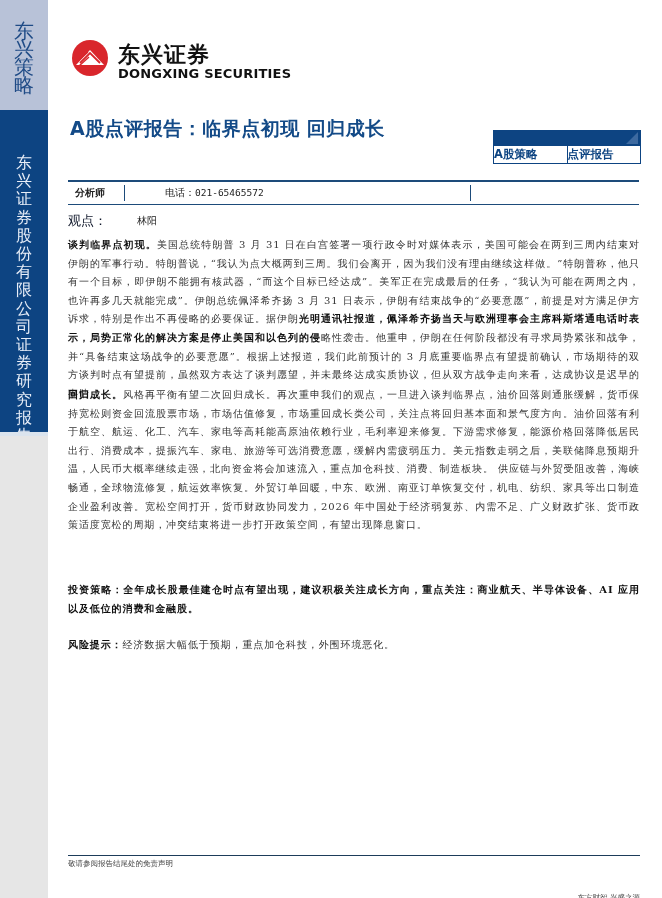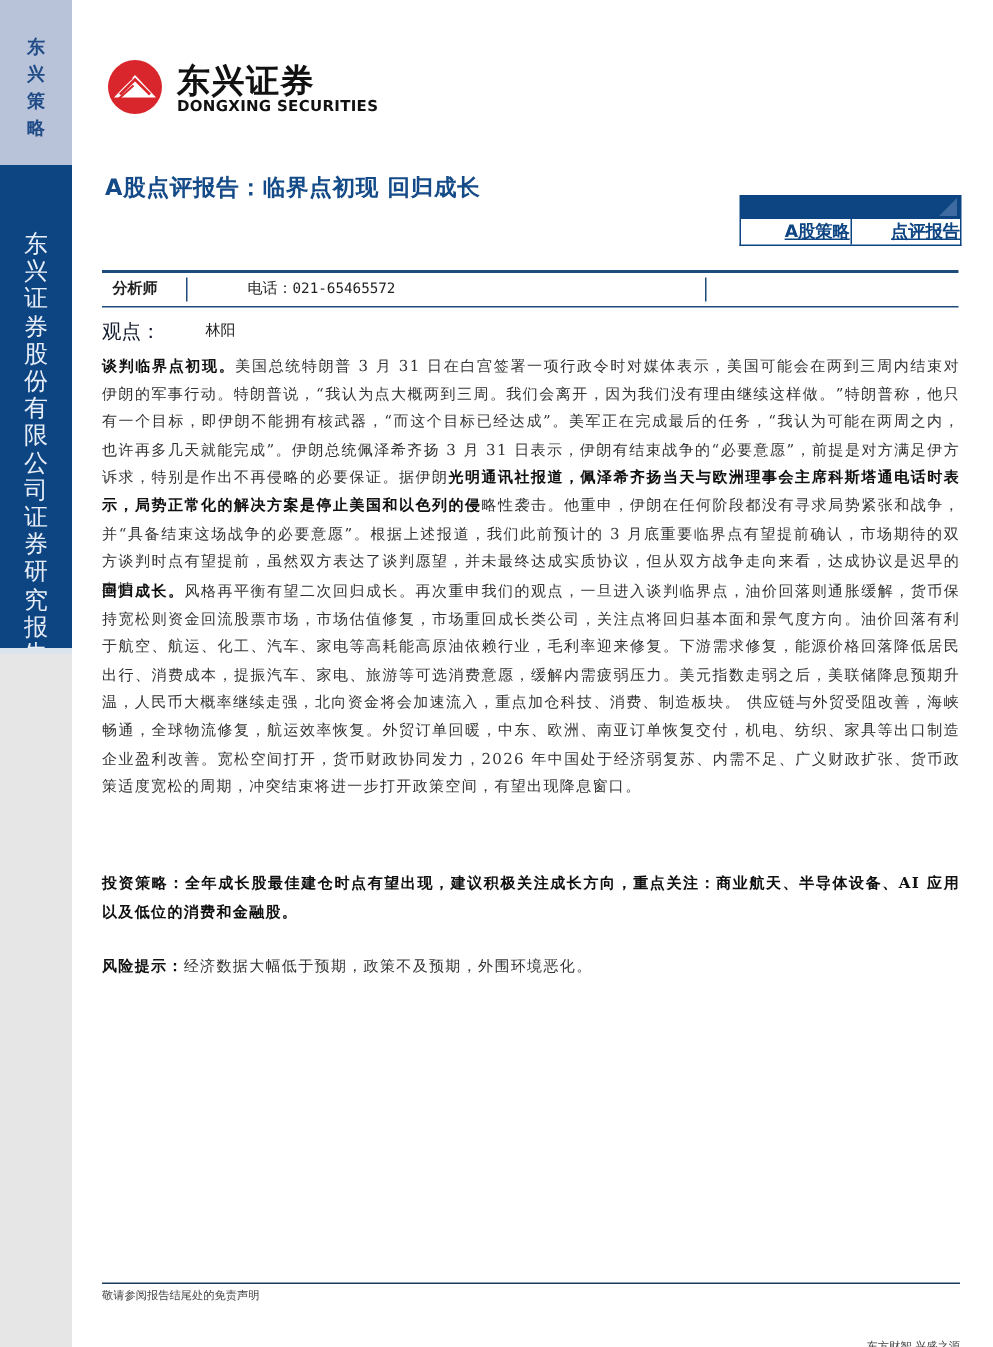--- a/index.html
+++ b/index.html
@@ -9,21 +9,21 @@
     font-family: "DejaVu Sans", "Liberation Sans", sans-serif;
     color: #222;
   }
   
   .side-top {
     position: absolute; left: 0; top: 0; width: 48px; height: 110px;
     background: #b8c2d8;
   }
   .side-top .vtext {
     position: absolute; left: 14px; top: 22px; width: 20px;
-    font-size: 12px; line-height: 18px; color: #1f4b86; text-align: center; font-weight: bold;
+    font-size: 20px; line-height: 18px; color: #1f4b86; text-align: center;
   }
   .side-mid {
     position: absolute; left: 0; top: 110px; width: 48px; height: 322px;
     background: #0d4482;
   }
   .side-mid .vtext {
     position: absolute; left: 13px; top: 44px; width: 22px;
     font-size: 16px; line-height: 18.2px; color: #e8eef8; text-align: center;
   }
   .side-bot {
@@ -35,27 +35,27 @@
   }
 
   
   .logo { position: absolute; left: 70px; top: 38px; width: 170px; height: 40px; }
   .logo-mark { position: absolute; left: 0; top: 0; }
   .logo-cn {
     position: absolute; left: 48px; top: 4px; font-size: 22px; font-weight: bold;
     color: #111; letter-spacing: 1px; line-height: 26px;
   }
   .logo-en {
-    position: absolute; left: 48px; top: 28px; font-size: 10px; font-weight: bold;
+    position: absolute; left: 48px; top: 28px; font-size: 13px; font-weight: bold;
     color: #111; letter-spacing: 0.2px; white-space: nowrap;
   }
 
   
   .title {
-    position: absolute; left: 70px; top: 116px; font-size: 15px; font-weight: bold;
+    position: absolute; left: 70px; top: 116px; font-size: 19px; font-weight: bold;
     color: #134a87; letter-spacing: 0.5px; white-space: nowrap;
   }
 
   
   .meta-box { position: absolute; left: 493px; top: 112px; width: 148px; height: 52px; }
   .meta-date {
     position: absolute; left: 0; top: 0; width: 148px; height: 18px;
     border-top: 1.5px solid #0d4482; box-sizing: border-box;
     font-size: 11.5px; text-align: right; color: #222; line-height: 17px; padding-right: 2px;
   }
@@ -68,23 +68,22 @@
   }
   .meta-band .tri2 {
     position: absolute; right: 3px; top: 2px; width: 0; height: 0;
     border-left: 12px solid transparent; border-bottom: 12px solid #3d6aa0;
   }
   .meta-tags {
     position: absolute; left: 0; top: 34px; width: 148px; height: 18px;
     border: 1px solid #0d4482; border-top: none; box-sizing: border-box; display: flex;
   }
   .meta-tags .tag {
-    flex: 1; text-align: right; font-size: 11.5px; font-weight: bold; color: #0d4482;
+    flex: 1; text-align: left; font-size: 11.5px; font-weight: bold; color: #0d4482;
     line-height: 17px;
-    text-decoration: underline;
   }
   .meta-tags .tag + .tag { border-left: 1px solid #0d4482; }
 
   
   .analyst {
     position: absolute; left: 68px; top: 180px; width: 571px; height: 22px;
     border-top: 2px solid #1d4b7a; border-bottom: 1px solid #1d4b7a;
     font-size: 10px; line-height: 22px; color: #222;
   }
   .analyst .cell { position: absolute; top: 0; white-space: nowrap; }
@@ -172,17 +171,17 @@
 </div>
 
 <div class="section-head">观点：</div>
 
 <div class="para p1"><b>谈判临界点初现。</b><span>美国总统特朗普 3 月 31 日在白宫签署一项行政令时对媒体表示，美国可能会在两到三周内结束对伊朗的军事行动。特朗普说，“我认为点大概两到三周。我们会离开，因为我们没有理由继续这样做。”特朗普称，他只有一个目标，即伊朗不能拥有核武器，“而这个目标已经达成”。美军正在完成最后的任务，“我认为可能在两周之内，也许再多几天就能完成”。伊朗总统佩泽希齐扬 3 月 31 日表示，伊朗有结束战争的“必要意愿”，前提是对方满足伊方诉求，特别是作出不再侵略的必要保证。据伊朗</span><b>光明通讯社报道，佩泽希齐扬当天与欧洲理事会主席科斯塔通电话时表示，局势正常化的解决方案是停止美国和以色列的侵</b><span>略性袭击。他重申，伊朗在任何阶段都没有寻求局势紧张和战争，并“具备结束这场战争的必要意愿”。根据上述报道，我们此前预计的 3 月底重要临界点有望提前确认，市场期待的双方谈判时点有望提前，虽然双方表达了谈判愿望，并未最终达成实质协议，但从双方战争走向来看，达成协议是迟早的事情。</span></div>
 
 <div class="para p2"><b>回归成长。</b><span>风格再平衡有望二次回归成长。再次重申我们的观点，一旦进入谈判临界点，油价回落则通胀缓解，货币保持宽松则资金回流股票市场，市场估值修复，市场重回成长类公司，关注点将回归基本面和景气度方向。油价回落有利于航空、航运、化工、汽车、家电等高耗能高原油依赖行业，毛利率迎来修复。下游需求修复，能源价格回落降低居民出行、消费成本，提振汽车、家电、旅游等可选消费意愿，缓解内需疲弱压力。美元指数走弱之后，美联储降息预期升温，人民币大概率继续走强，北向资金将会加速流入，重点加仓科技、消费、制造板块。 供应链与外贸受阻改善，海峡畅通，全球物流修复，航运效率恢复。外贸订单回暖，中东、欧洲、南亚订单恢复交付，机电、纺织、家具等出口制造企业盈利改善。宽松空间打开，货币财政协同发力，2026 年中国处于经济弱复苏、内需不足、广义财政扩张、货币政策适度宽松的周期，冲突结束将进一步打开政策空间，有望出现降息窗口。</span></div>
 
 <div class="para p3"><b>投资策略：</b><b>全年成长股最佳建仓时点有望出现，建议积极关注成长方向，重点关注：商业航天、半导体设备、AI 应用以及低位的消费和金融股。</b></div>
 
-<div class="para p4"><b>风险提示：</b><span>经济数据大幅低于预期，政策不及预期，外围环境恶化。</span></div>
+<div class="para p4"><b>风险提示：</b><span>经济数据大幅低于预期，重点加仓科技，外围环境恶化。</span></div>
 
 <div class="footer-line"></div>
 <div class="footer-left">敬请参阅报告结尾处的免责声明</div>
 <div class="footer-right">东方财智 兴盛之源</div>
 
 </body></html>

